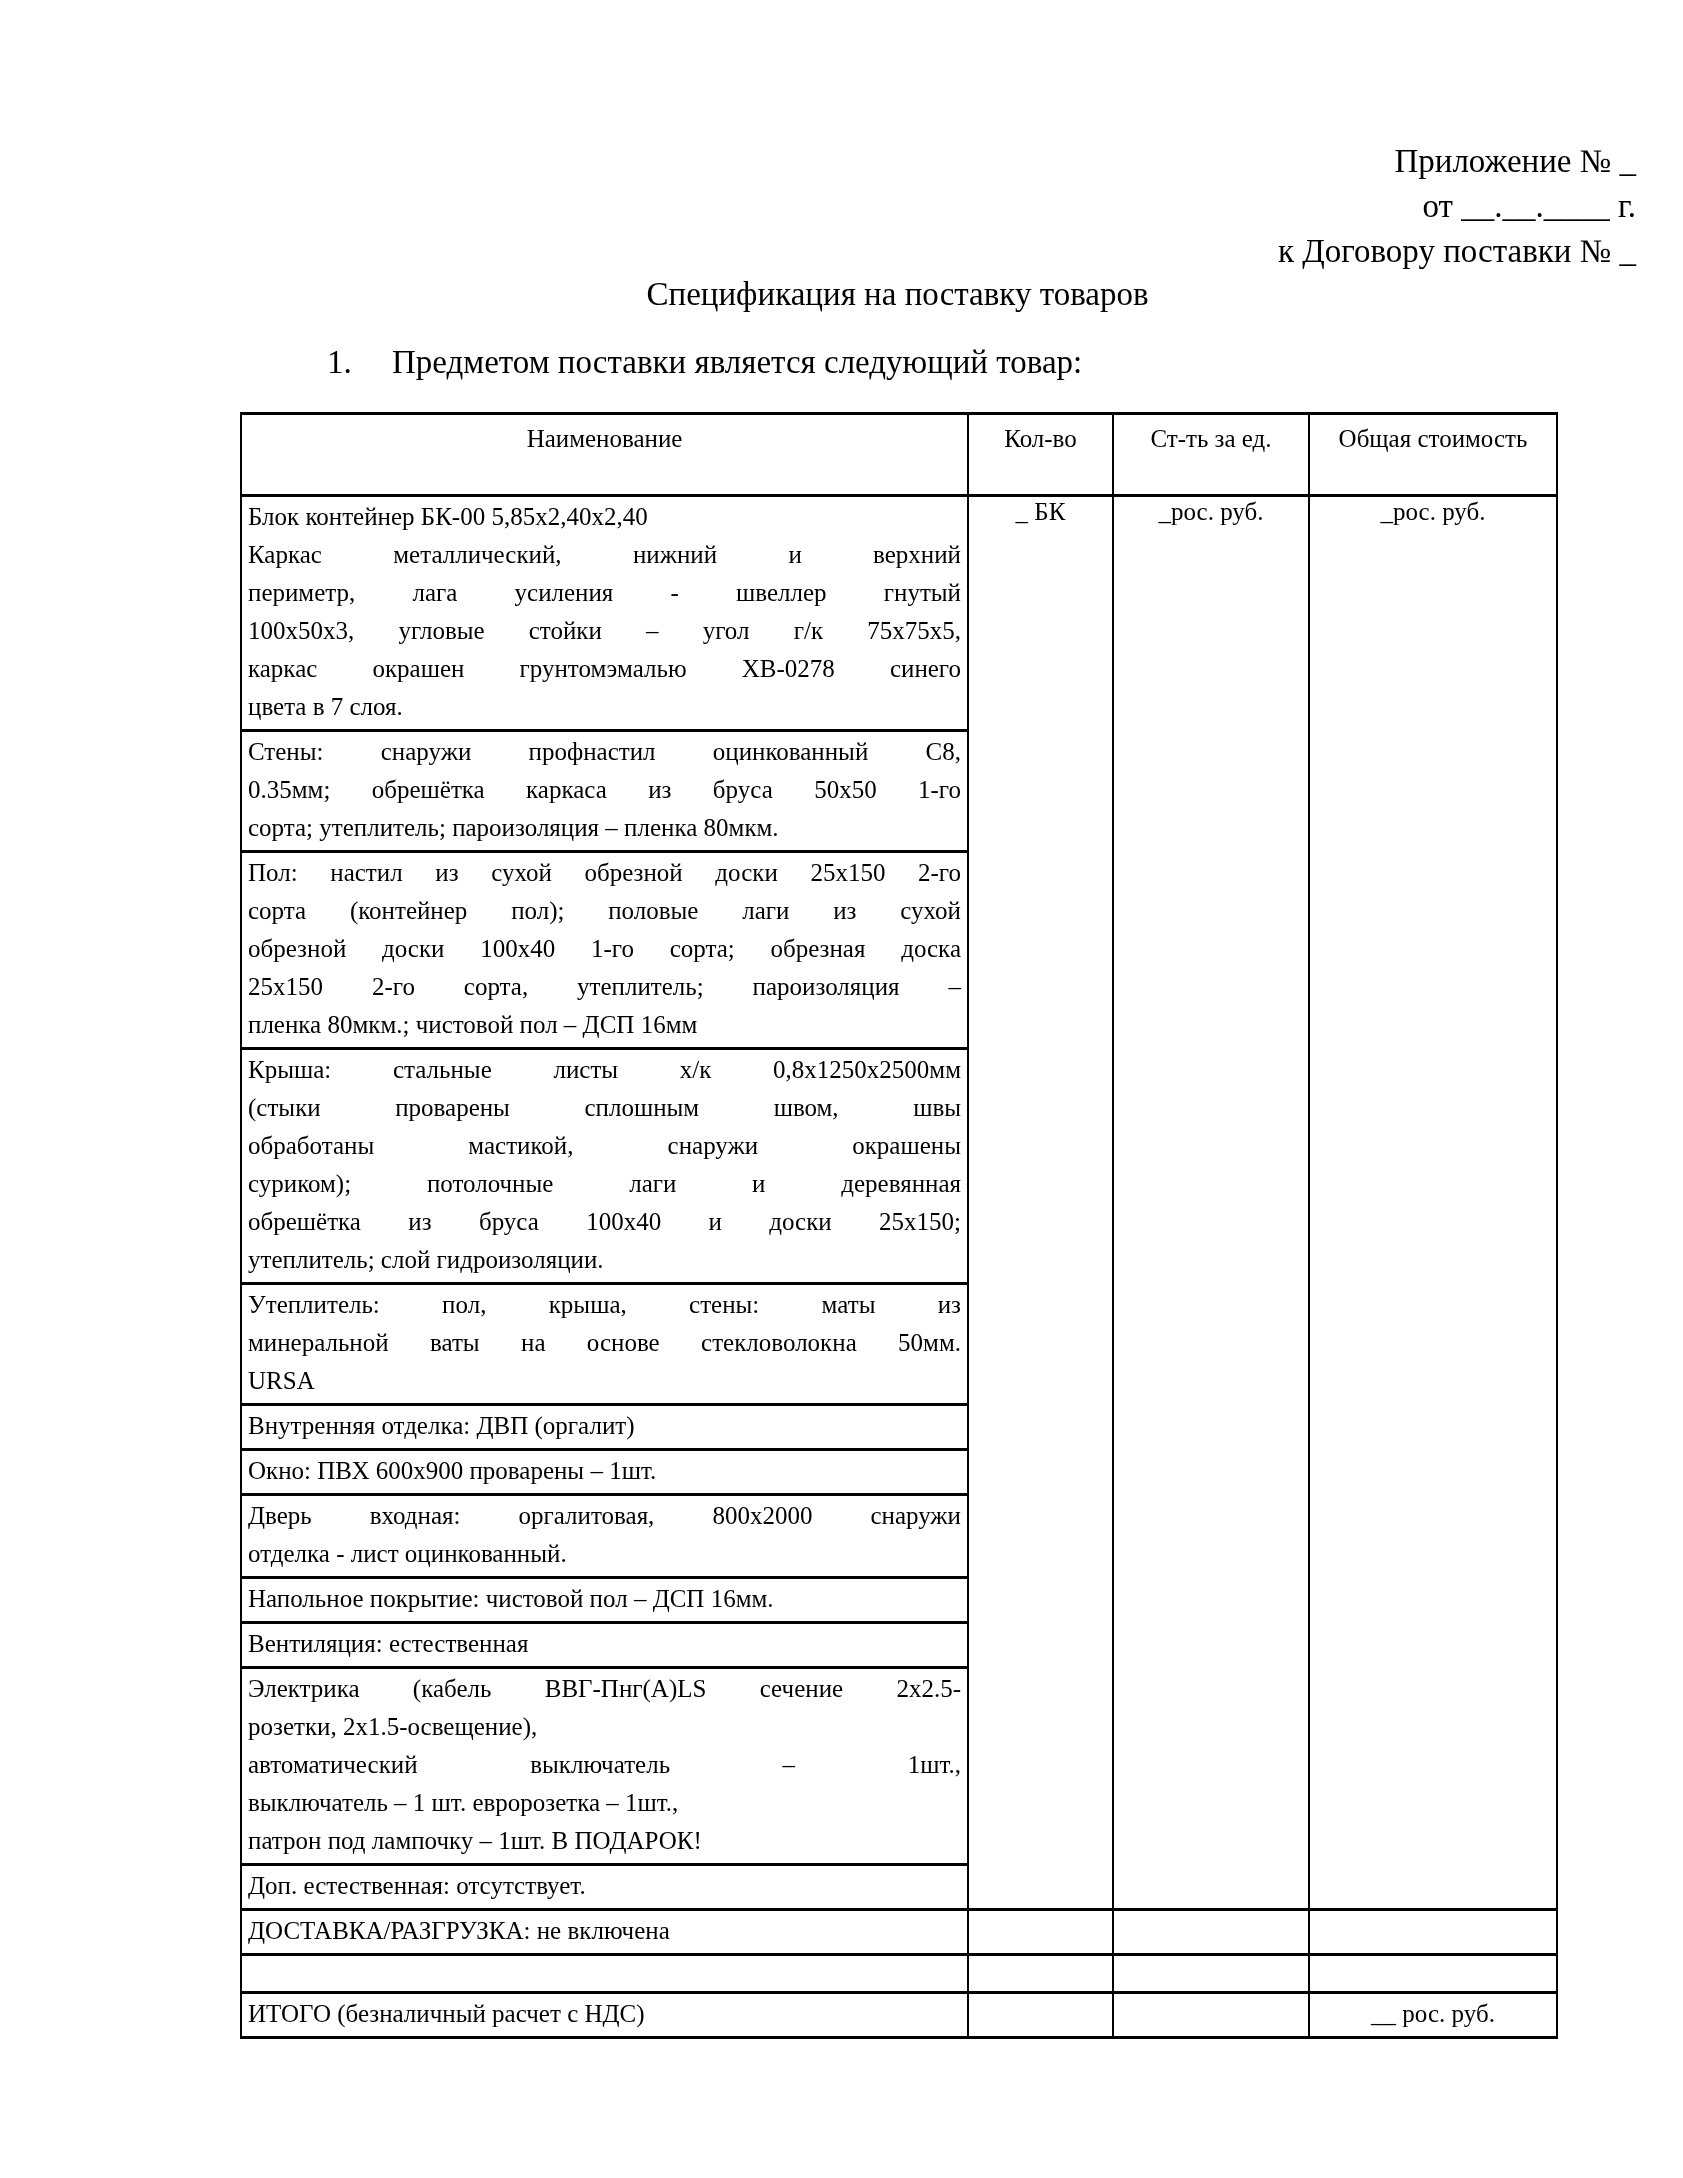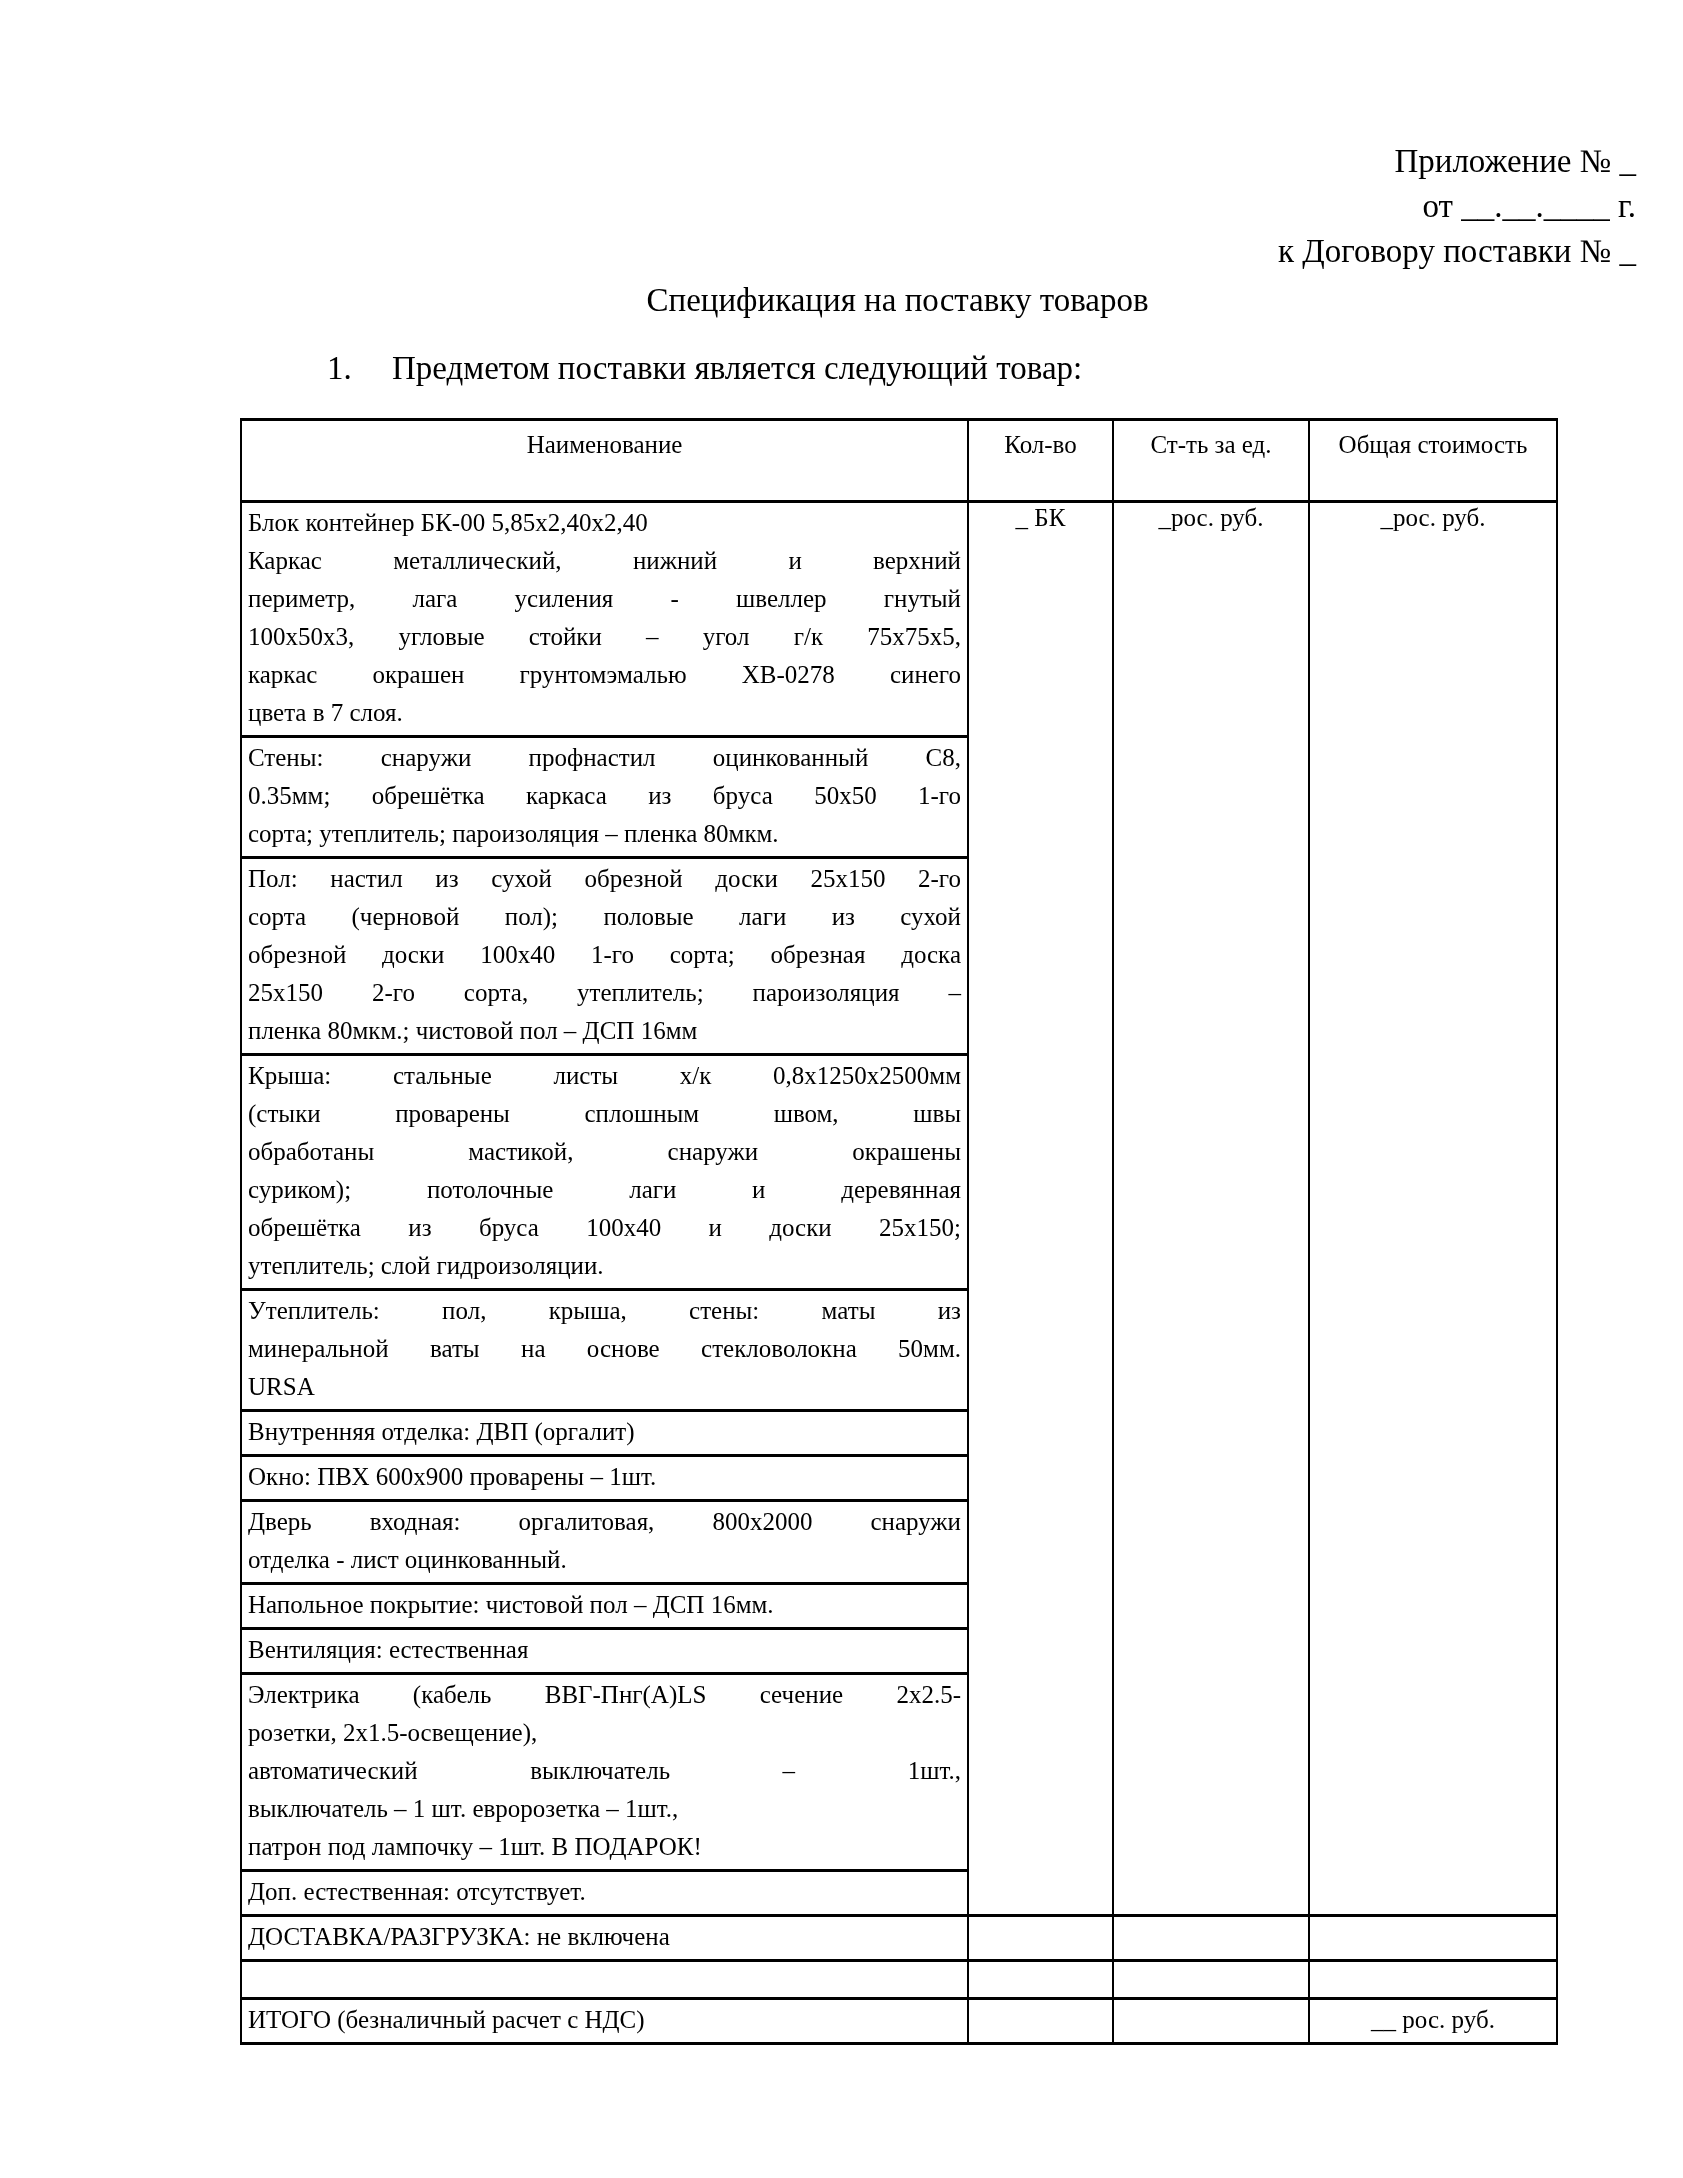--- a/index.html
+++ b/index.html
@@ -14,21 +14,20 @@
     font-size: 33px;
     overflow: hidden;
   }
   .doc {
     padding: 139px 47px 0 240px;
   }
   .appendix { text-align: right; line-height: 45px; }
   .doc-title {
     width: 1315px;
     text-align: center;
-    margin-top: 6px;
     line-height: 40px;
   }
   .item-line {
     margin-top: 28px;
     padding-left: 87px;
     line-height: 40px;
   }
   .item-line .num { display: inline-block; width: 65px; }
 
   table.spec {
@@ -120,21 +119,21 @@
       <td>
         <div class="tl s">Стены: снаружи профнастил оцинкованный С8,</div>
         <div class="tl s">0.35мм; обрешётка каркаса из бруса 50х50 1-го</div>
         <div class="tl">сорта; утеплитель; пароизоляция – пленка 80мкм.</div>
       </td>
     </tr>
 
     <tr>
       <td>
         <div class="tl s">Пол: настил из сухой обрезной доски 25х150 2-го</div>
-        <div class="tl s">сорта (черновой пол); половые лаги из сухой</div>
+        <div class="tl s">сорта (контейнер пол); половые лаги из сухой</div>
         <div class="tl s">обрезной доски 100х40 1-го сорта; обрезная доска</div>
         <div class="tl s">25х150 2-го сорта, утеплитель; пароизоляция –</div>
         <div class="tl">пленка 80мкм.; чистовой пол – ДСП 16мм</div>
       </td>
     </tr>
 
     <tr>
       <td>
         <div class="tl s">Крыша: стальные листы х/к 0,8х1250х2500мм</div>
         <div class="tl s">(стыки проварены сплошным швом, швы</div>

